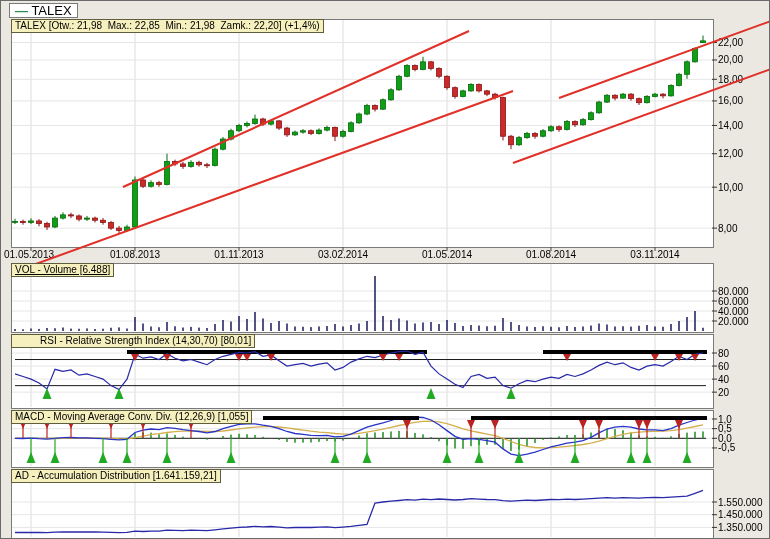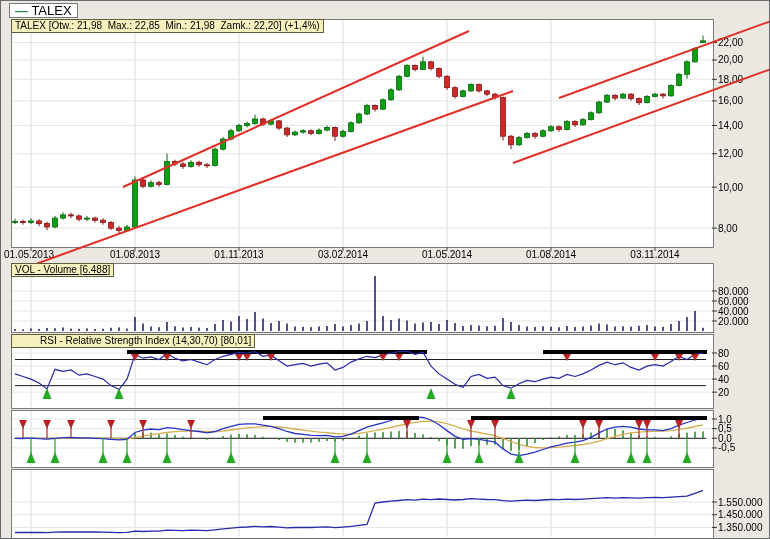--- a/index.html
+++ b/index.html
@@ -623,13 +623,15 @@
         <path d="M681.5 462 L690.5 462 L686 451 Z" fill="#22aa22"></path>
       </g>
       <g clip-path="url(#cp4)">
         <polyline points="14,531.5 22,531.5 30,531.4 38,531.5 46,531.6 54,531.2 62,531.0 70,530.8 78,531.0 86,530.8 94,531.0 102,531.1 110,531.4 118,531.6 126,531.4 134,530.2 142,530.5 150,530.1 158,530.2 166,529.2 174,529.3 182,529.6 190,529.2 198,529.4 206,529.6 214,528.8 222,527.9 230,527.2 238,526.4 246,526.0 254,525.4 262,525.9 270,525.5 278,526.1 286,526.8 294,526.5 302,526.3 310,526.5 318,526.1 326,525.8 334,526.7 342,526.1 350,525.4 358,524.4 366,523.4 374,502.0 382,501.0 390,500.2 398,499.5 406,498.7 414,499.1 422,498.2 430,498.7 438,498.0 446,498.5 454,499.0 462,498.5 470,497.7 478,498.1 486,498.5 494,498.7 502,499.7 510,500.2 518,499.7 526,499.2 534,499.5 542,499.0 550,498.5 558,498.7 566,498.2 574,498.5 582,498.1 590,497.7 598,497.2 606,496.7 614,497.1 622,496.7 630,496.9 638,497.2 646,496.7 654,496.4 662,496.6 670,496.2 678,495.7 686,495.2 694,492.4 702,489.4" fill="none" stroke="#2828a8" stroke-width="1.3"></polyline>
       </g>
     </svg>
 
   <div class="lbl" style="left:10px;top:18px;">TALEX [Otw.: 21,98  Max.: 22,85  Min.: 21,98  Zamk.: 22,20] (+1,4%)</div>
   <div class="lbl" style="left:10px;top:262px;text-decoration:underline;">VOL - Volume [6.488]</div>
   <div class="lbl" style="left:10px;top:333px;padding-left:28px;">RSI - Relative Strength Index (14,30,70) [80,01]</div>
+  <div class="lbl" style="left:10px;top:409px;">MACD - Moving Average Conv. Div. (12,26,9) [1,055]</div>
+  <div class="lbl" style="left:10px;top:468px;">AD - Accumulation Distribution [1.641.159,21]</div>
 </div>
 
 </body></html>

